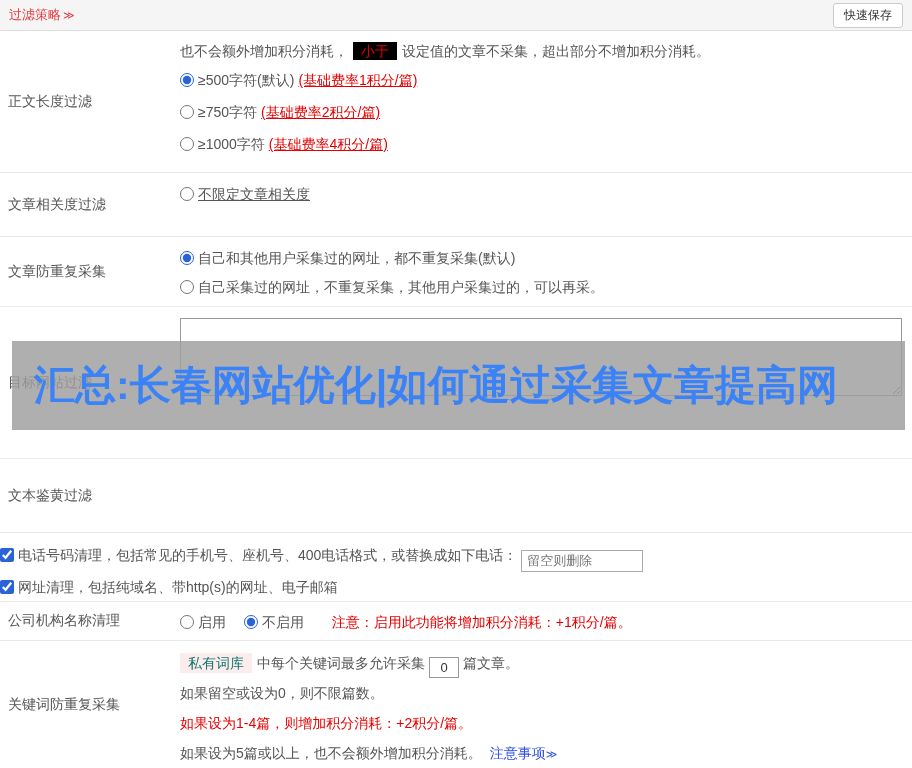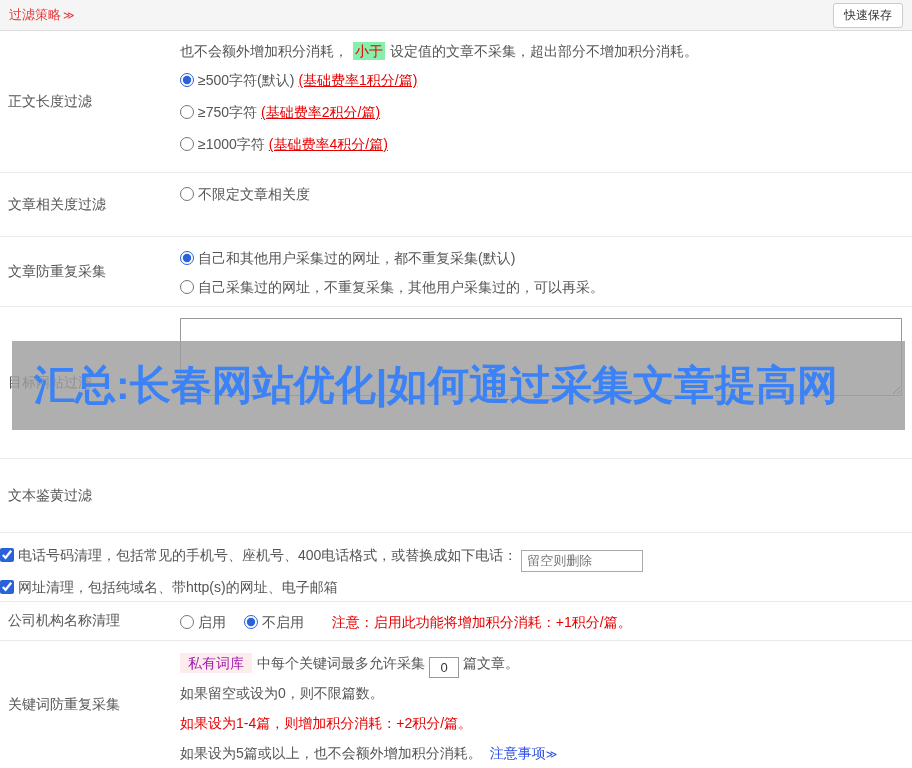--- a/index.html
+++ b/index.html
@@ -36,22 +36,22 @@
   .r7 .row-content { padding-top:9px; }
   .r8 .line { line-height:30px; }
   
   input[type=radio], input[type=checkbox] {
     accent-color:#2962d9; width:14px; height:14px;
     vertical-align:-2px; margin-right:4px;
   }
   .opt { margin-right:14px; }
   .red { color:#e60000; }
   .rate { color:#e60000; text-decoration:underline; margin-left:4px; }
-  .hl { color:#e60000; background:#86efac; padding:1px 2px; margin:0 5px; }
-  .tag { color:#a21caf; background:#fdecec; padding:2px 8px; margin-right:5px; }
+  .hl { color:#e60000; background:#000000; padding:1px 8px; margin:0 5px; }
+  .tag { color:#0f766e; background:#fdecec; padding:2px 8px; margin-right:5px; }
   .note { color:#e60000; line-height:30px; }
   .inline-note { color:#e60000; margin-left:10px; }
   .phone-input {
     width:122px; height:22px; border:1px solid #aaa; padding:0 5px;
     font-size:13px; font-family:inherit; color:#555; vertical-align:-5px;
   }
   .phone-input::placeholder { color:#777; }
   .num-input {
     width:30px; height:21px; border:1px solid #999; text-align:center;
     font-size:13px; font-family:inherit; color:#333; margin:0 4px; vertical-align:-4px;
@@ -97,21 +97,21 @@
     </div>
     <div class="line">
       <input type="radio" name="len" style=""><span>≥1000字符</span><span class="rate">(基础费率4积分/篇)</span>
     </div>
   </div>
 </div>
 
 <div class="row r2">
   <div class="row-label">文章相关度过滤</div>
   <div class="row-content">
-    <div class="line" style="line-height:28px;">
+    <div class="line" style="line-height:28px;text-decoration:underline;">
       <input type="radio" name="rel" style=""><span>不限定文章相关度</span>
     </div>
   </div>
 </div>
 
 <div class="row r3">
   <div class="row-label">文章防重复采集</div>
   <div class="row-content">
     <div class="line" style="line-height:29px;">
       <input type="radio" name="dedup" checked="" style=""><span>自己和其他用户采集过的网址，都不重复采集(默认)</span>

